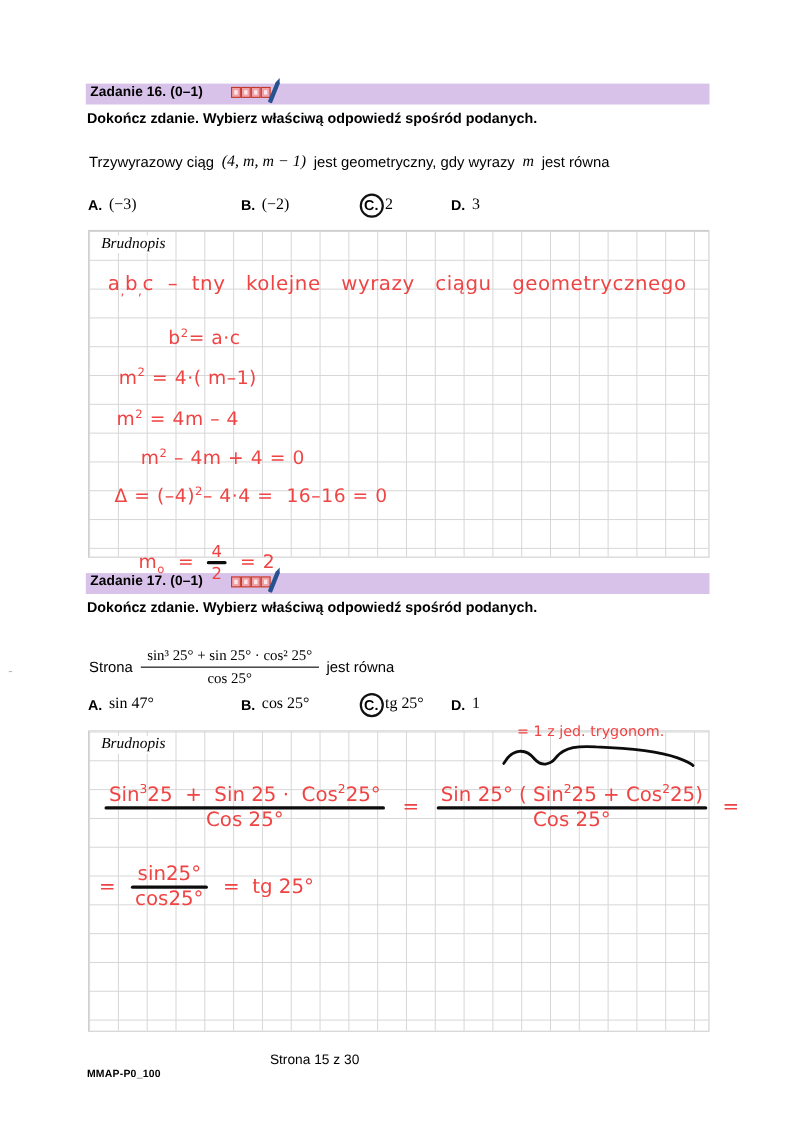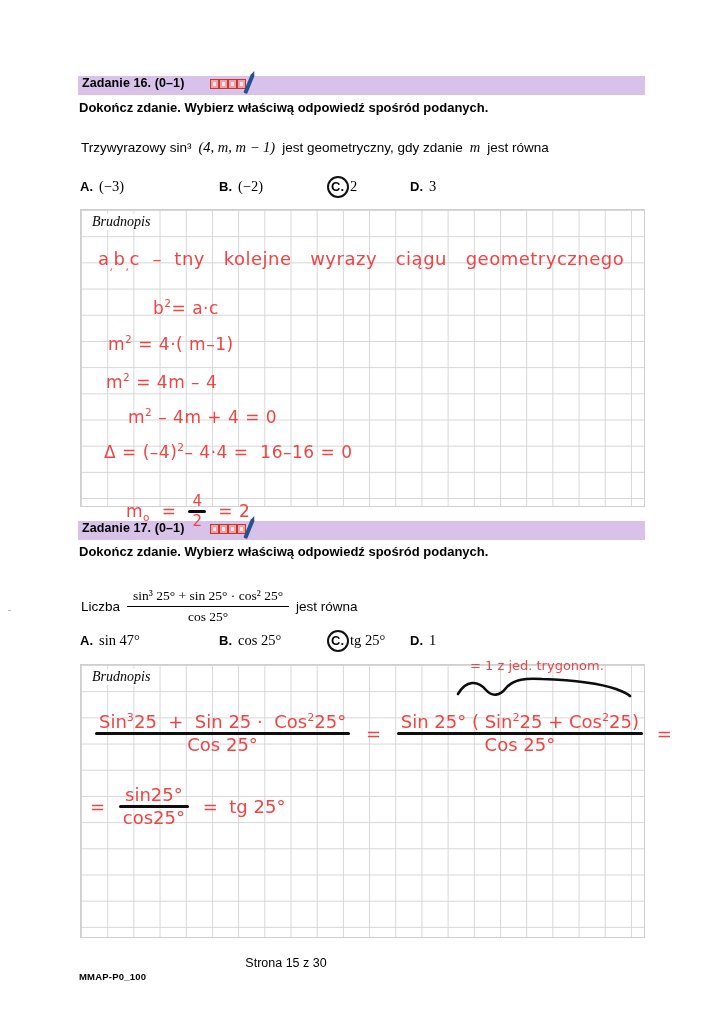--- a/index.html
+++ b/index.html
@@ -271,23 +271,23 @@
           <i></i>
           <i></i>
         </span>
       <span class="pen"></span>
     </span>
   </div>
 
   <div class="instr" style="top:100px">Dokończ zdanie. Wybierz właściwą odpowiedź spośród podanych.</div>
 
   <div class="stem" style="top:139px">
-    <span>Trzywyrazowy sin³</span>
+    <span>Trzywyrazowy ciąg</span>
     <span class="mathit" style="margin:0 7px">(4,  m,  m − 1)</span>
-    <span>jest geometryczny, gdy zdanie</span>
+    <span>jest geometryczny, gdy wyrazy</span>
     <span class="mathit" style="margin:0 7px">m</span>
     <span>jest równa</span>
   </div>
 
   <div class="options" style="top:178px">
     <div class="opt" style="left:0px">
       <span class="lbl">A.</span>
       <span class="val">(−3)</span>
     </div>
     <div class="opt" style="left:139px">
@@ -345,21 +345,21 @@
           <i></i>
           <i></i>
         </span>
       <span class="pen"></span>
     </span>
   </div>
 
   <div class="instr" style="top:544px">Dokończ zdanie. Wybierz właściwą odpowiedź spośród podanych.</div>
 
   <div class="stem" style="top:588px">
-    <span>Liczba</span>
+    <span>Strona</span>
     <span class="pfrac">
       <span class="num">sin³ 25° + sin 25° · cos² 25°</span>
       <span class="bar"></span>
       <span class="den">cos 25°</span>
     </span>
     <span>jest równa</span>
   </div>
 
   <div class="options" style="top:632px">
     <div class="opt" style="left:0px">

